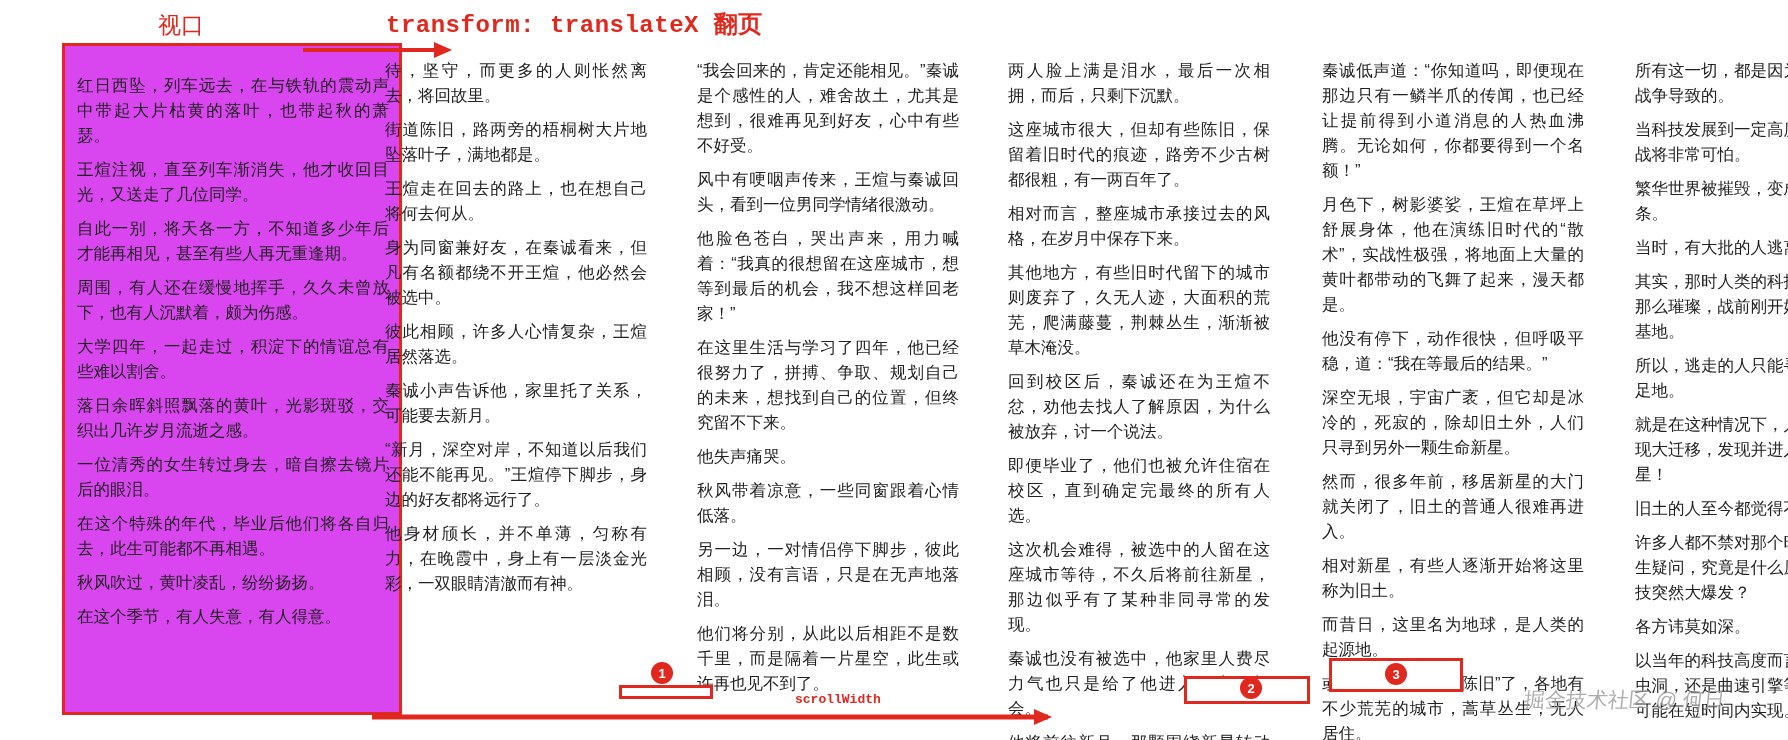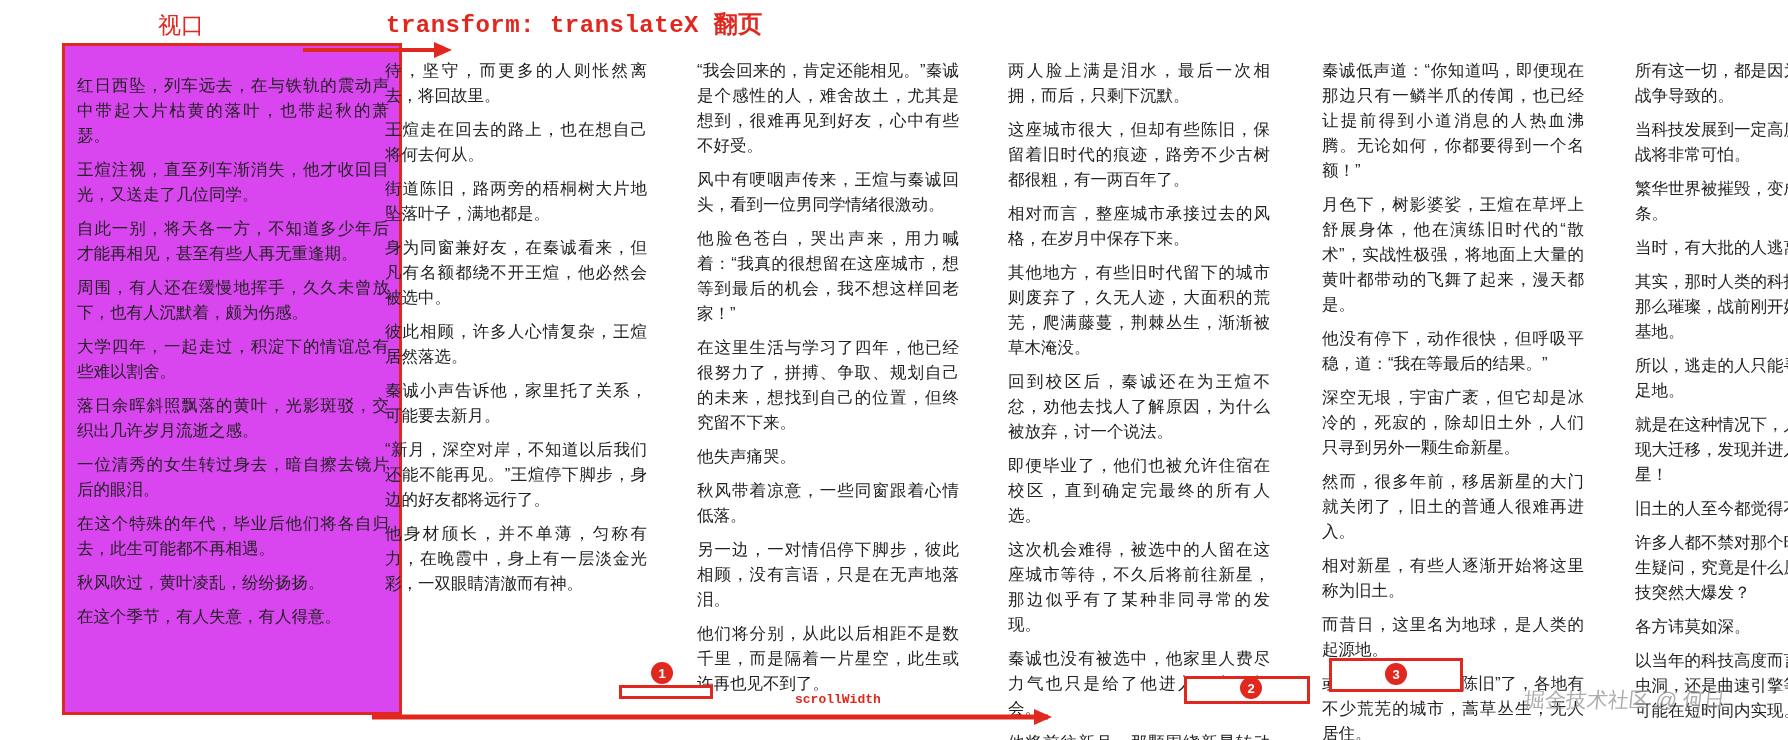--- a/index.html
+++ b/index.html
@@ -99,22 +99,22 @@
       <p>落日余晖斜照飘落的黄叶，光影斑驳，交织出几许岁月流逝之感。</p>
       <p>一位清秀的女生转过身去，暗自擦去镜片后的眼泪。</p>
       <p>在这个特殊的年代，毕业后他们将各自归去，此生可能都不再相遇。</p>
       <p>秋风吹过，黄叶凌乱，纷纷扬扬。</p>
       <p>在这个季节，有人失意，有人得意。</p>
     </div>
 </div>
 
 <div id="col2" class="textcol">
     <p>待，坚守，而更多的人则怅然离去，将回故里。</p>
+    <p>街道陈旧，路两旁的梧桐树大片地坠落叶子，满地都是。</p>
     <p>王煊走在回去的路上，也在想自己将何去何从。</p>
-    <p>街道陈旧，路两旁的梧桐树大片地坠落叶子，满地都是。</p>
     <p>身为同窗兼好友，在秦诚看来，但凡有名额都绕不开王煊，他必然会被选中。</p>
     <p>彼此相顾，许多人心情复杂，王煊居然落选。</p>
     <p>秦诚小声告诉他，家里托了关系，可能要去新月。</p>
     <p>“新月，深空对岸，不知道以后我们还能不能再见。”王煊停下脚步，身边的好友都将远行了。</p>
     <p>他身材颀长，并不单薄，匀称有力，在晚霞中，身上有一层淡金光彩，一双眼睛清澈而有神。</p>
   </div>
 <div id="col3" class="textcol">
     <p>“我会回来的，肯定还能相见。”秦诚是个感性的人，难舍故土，尤其是想到，很难再见到好友，心中有些不好受。</p>
     <p>风中有哽咽声传来，王煊与秦诚回头，看到一位男同学情绪很激动。</p>
     <p>他脸色苍白，哭出声来，用力喊着：“我真的很想留在这座城市，想等到最后的机会，我不想这样回老家！”</p>

